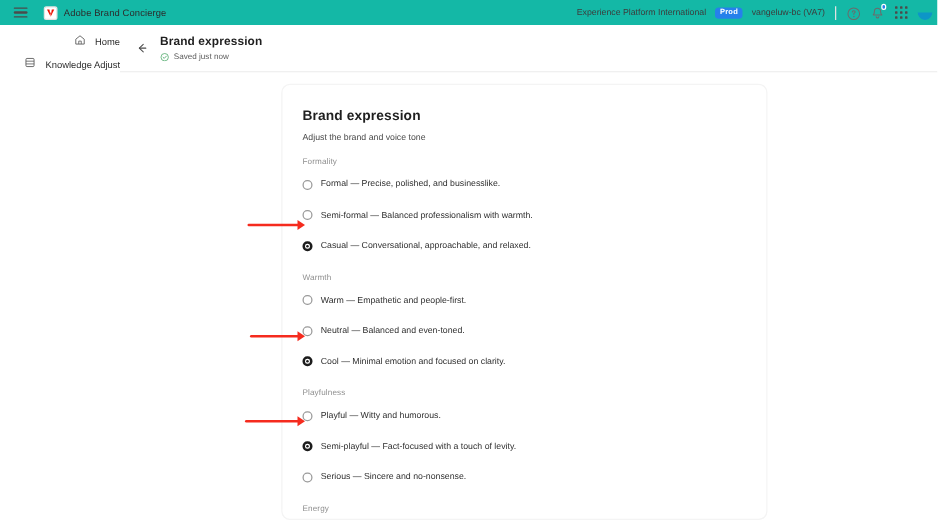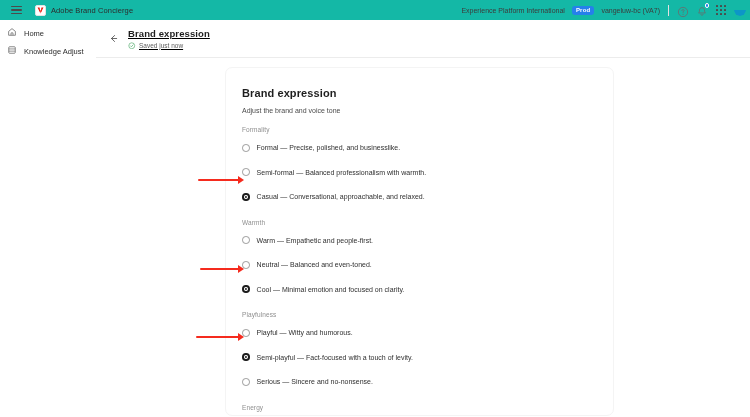--- a/index.html
+++ b/index.html
@@ -59,28 +59,28 @@
   .grid-dots { display:grid; grid-template-columns:repeat(3,2px); gap:1.6px; }
   .grid-dots span{ width:2px; height:2px; background:#4b4b4b; border-radius:.5px; }
 
   
   .rail {
     position:absolute; left:0; top:20px; width:96px; height:397px;
     background:#ffffff; padding-top:4px;
   }
   .rail-item {
     display:flex; align-items:center; gap:7px; height:18px;
-    padding-left:7px; font-size:7.5px; color:#2c2c2c; cursor:pointer;
+    padding-left:7px; font-size:7.5px; color:#2c2c2c; cursor:pointer;justify-content:flex-end;
   }
   .rail-item svg { flex:0 0 auto; }
 
   
   .panel {
     position:absolute; left:96px; top:20px; width:654px; height:397px;
-    background:#ffffff; border-radius:8px 0 0 0;text-decoration:underline;
+    background:#ffffff; border-radius:8px 0 0 0;
   }
   .page-head {
     position:relative; height:38px; display:flex; align-items:center;
     border-bottom:1px solid #ececec;
   }
   .back-btn {
     width:18px; height:18px; margin-left:8px; display:flex;
     align-items:center; justify-content:center; cursor:pointer;
   }
   .head-text { margin-left:6px; }

